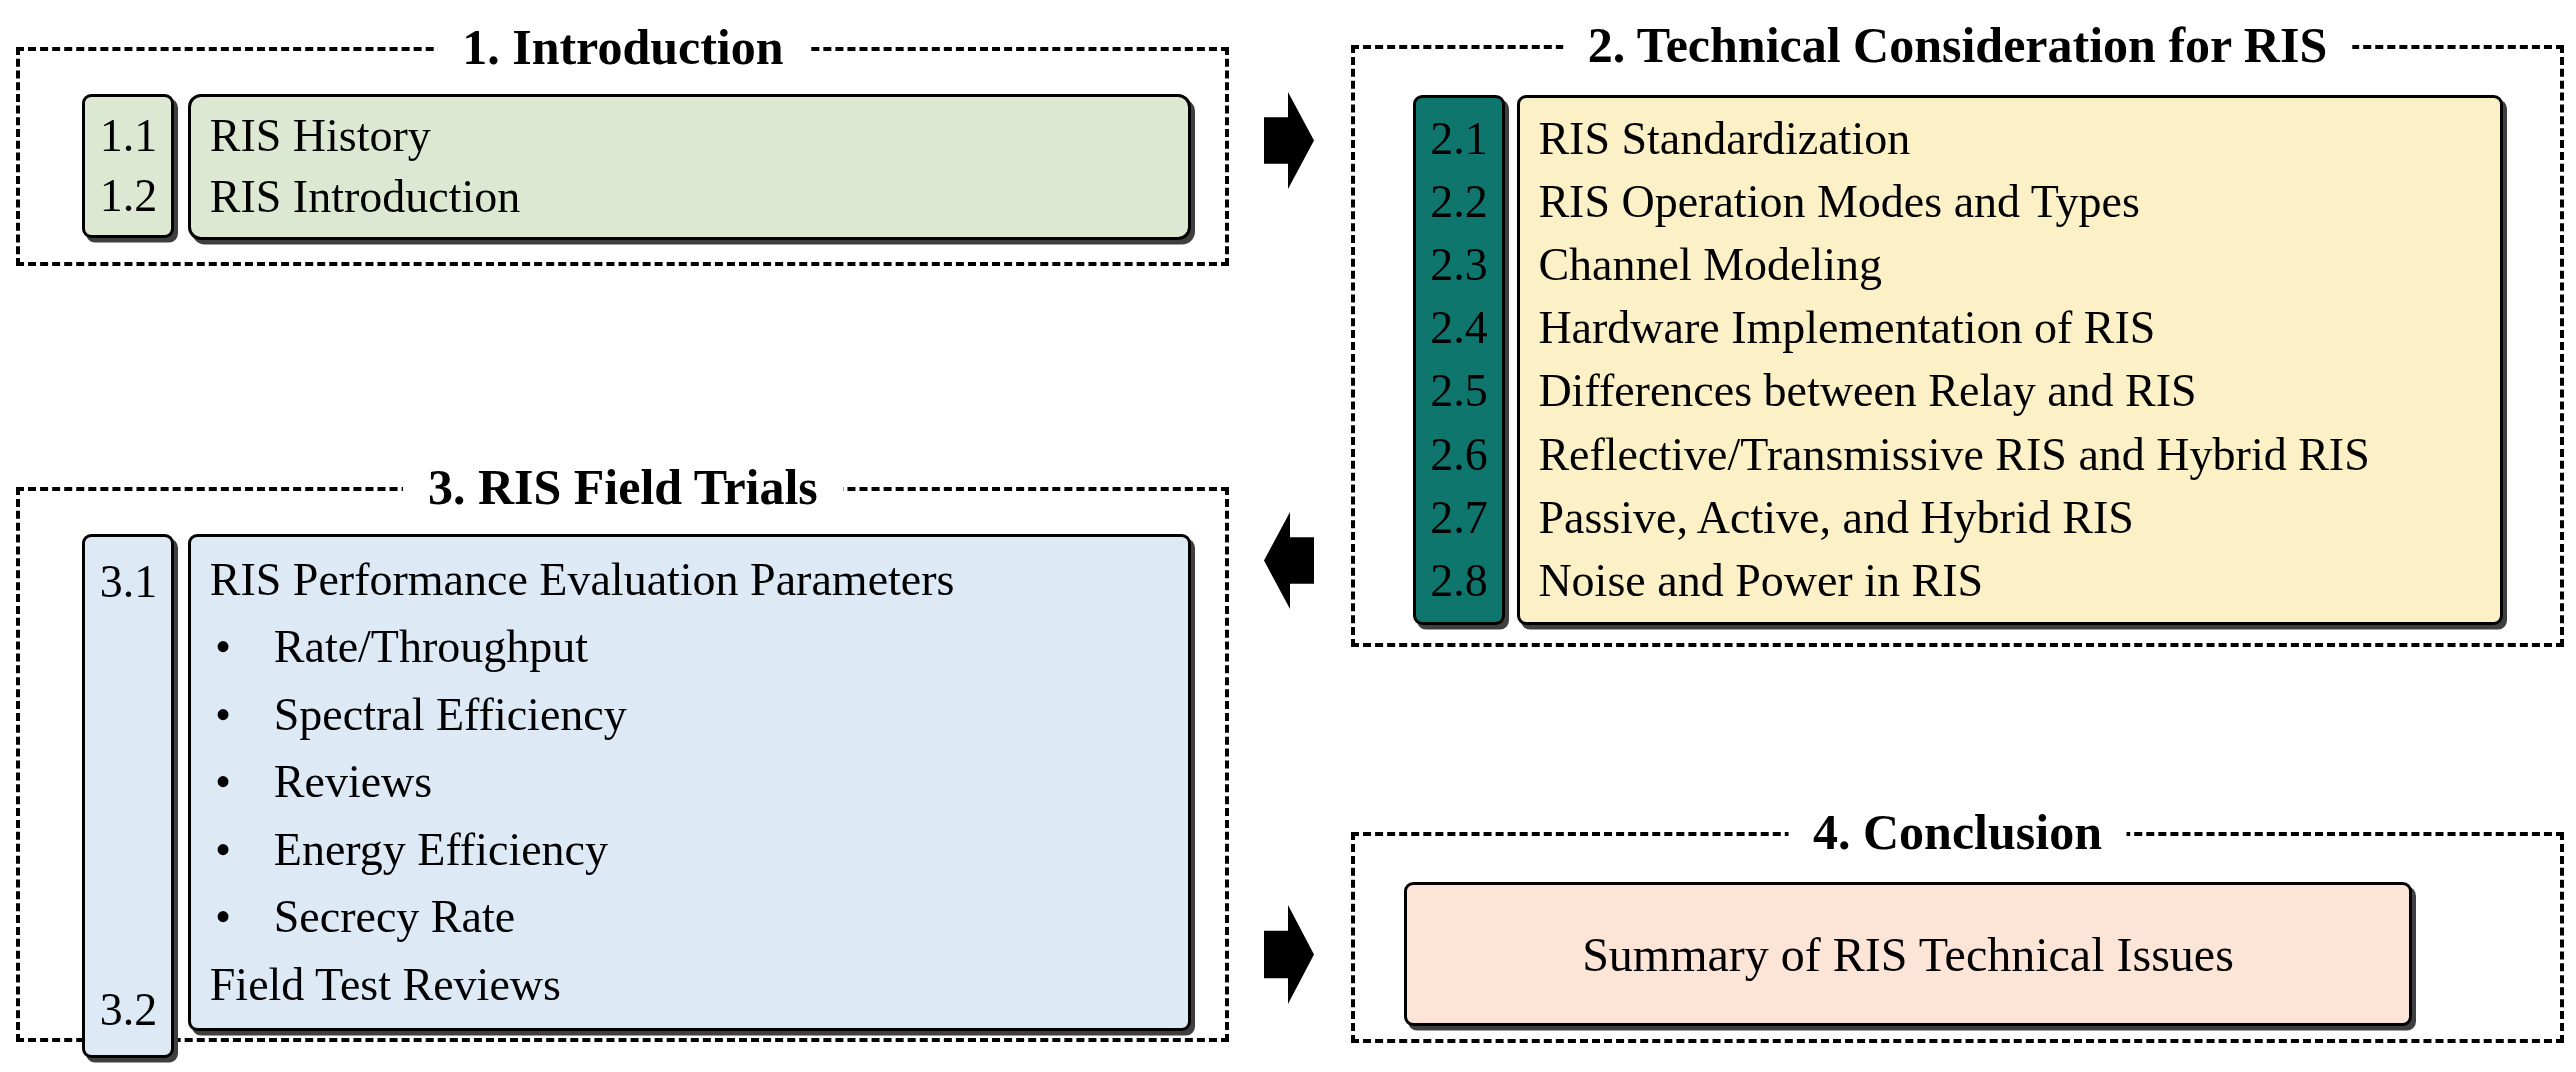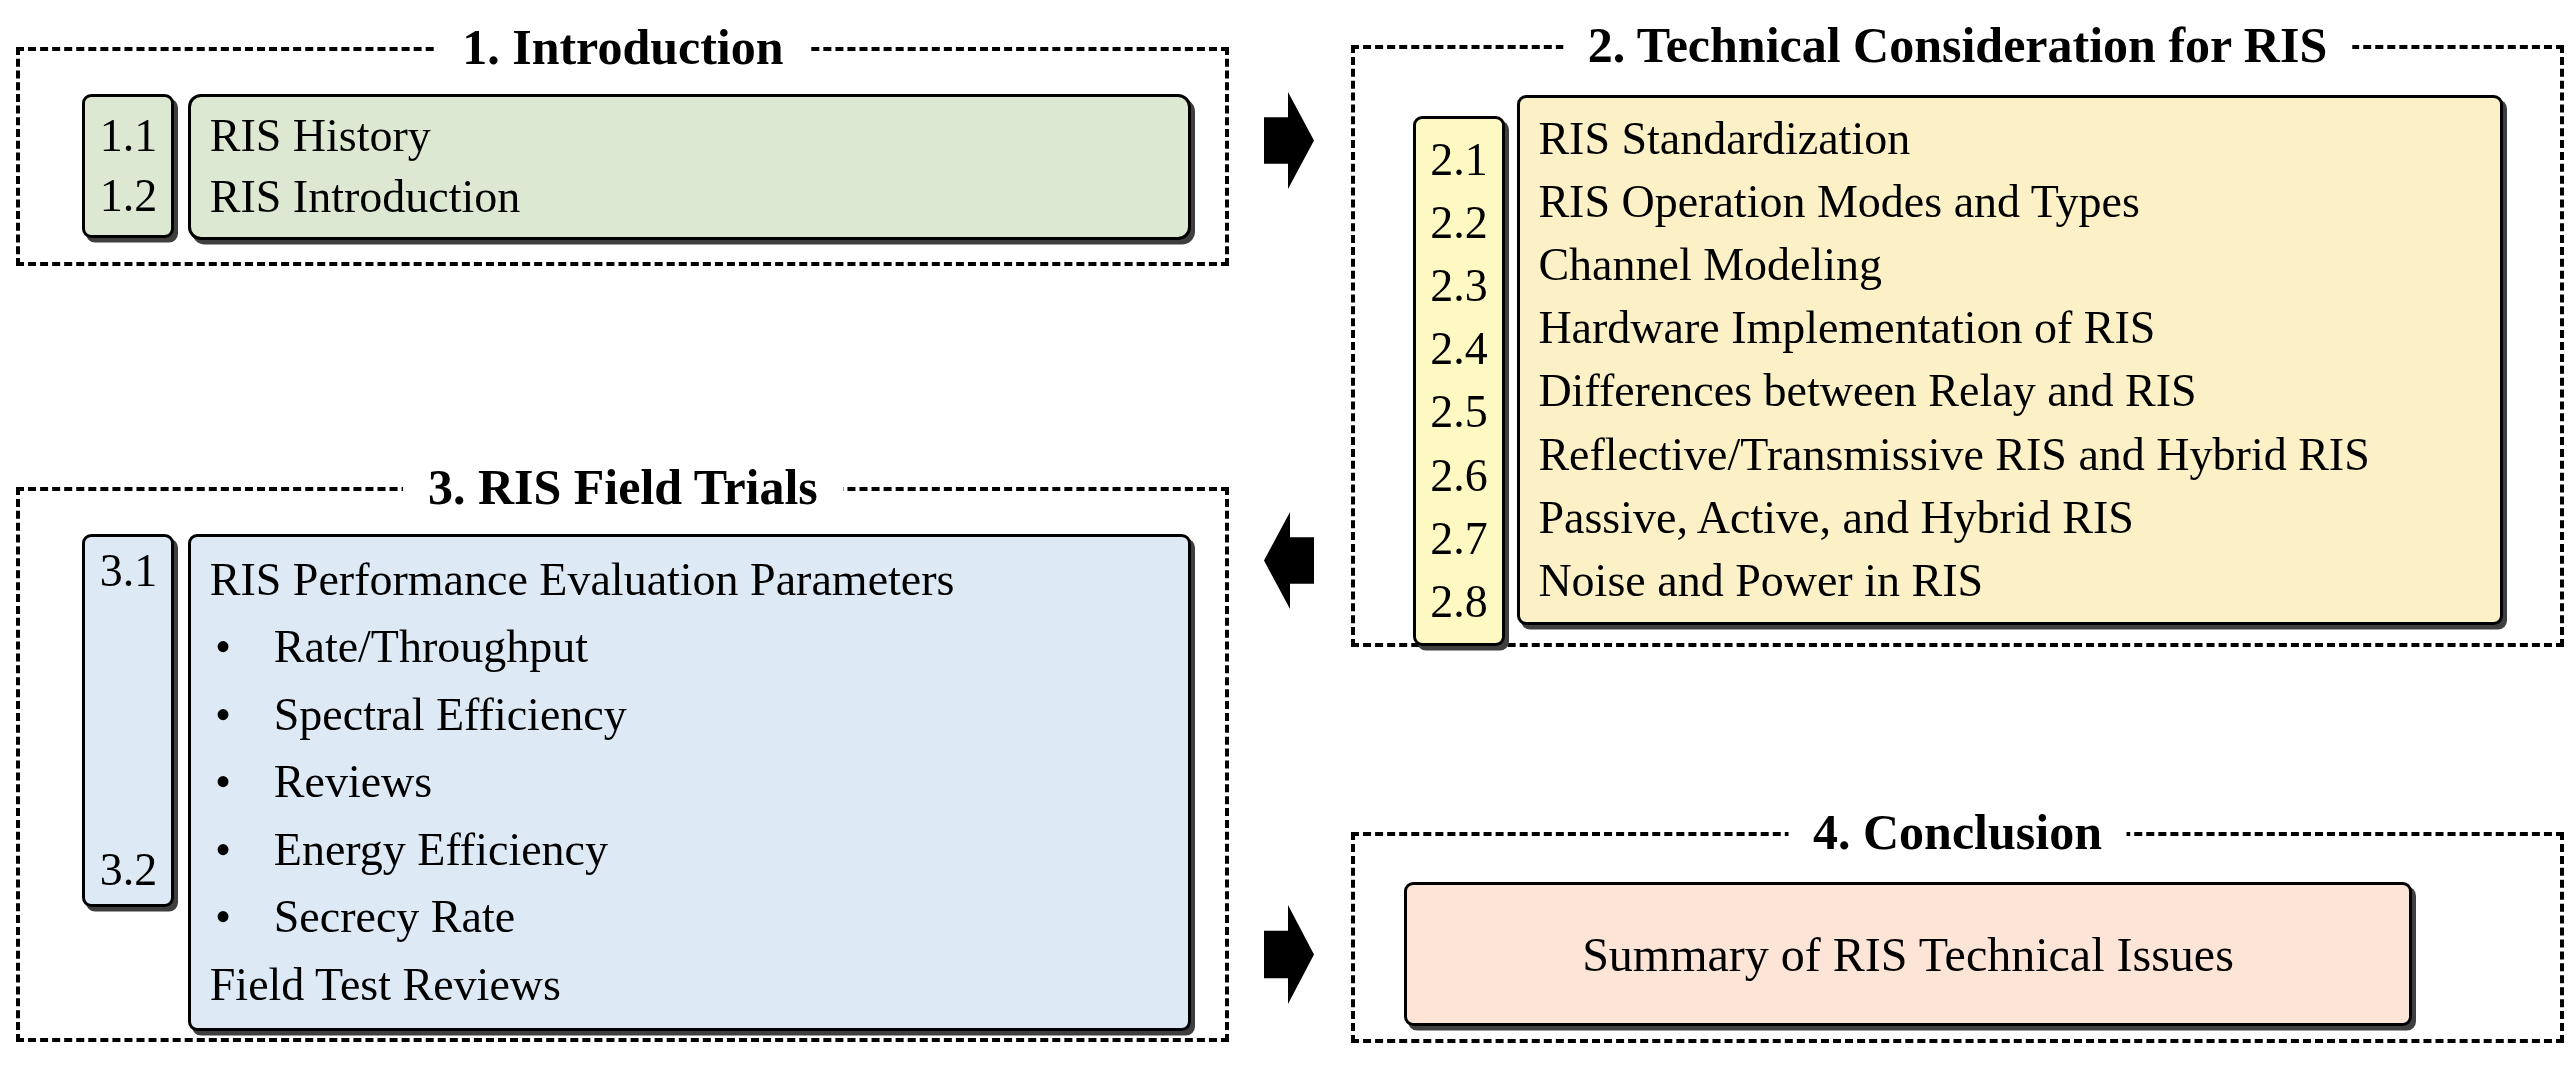--- a/index.html
+++ b/index.html
@@ -21,21 +21,21 @@
 
   .num-col,.txt-col,.summary-box{
     position:absolute;border:3.3px solid #000;border-radius:9.2px;
     box-sizing:border-box;box-shadow:4px 4.6px 0 #3f3f3f;
   }
   .num-col,.txt-col{display:grid;padding:9.2px 0;}
   .sec1 .num-col{left:62px;top:43px;width:92px;height:144px;}
   .sec1 .txt-col{left:168px;top:43px;width:1003px;height:146px;border-radius:13px;}
   .sec2 .num-col{left:58px;top:46px;width:92px;height:530px;}
   .sec2 .txt-col{left:162px;top:46px;width:986px;height:530px;}
-  .sec3 .num-col{left:62px;top:43px;width:92px;height:373px;}
+  .sec3 .num-col{left:62px;top:43px;width:92px;height:524px;}
   .sec3 .txt-col{left:168px;top:43px;width:1003px;height:497px;}
 
   .cell{display:flex;align-items:center;font-size:46px;line-height:1.05;}
   .num-cell{justify-content:center;}
   .txt-cell{padding-left:18.4px;white-space:nowrap;}
   .marker{display:inline-block;flex:0 0 auto;width:64px;padding-left:5.3px;box-sizing:border-box;}
 
   .summary-box{
     left:49px;top:46px;width:1008px;height:144px;
     display:flex;align-items:center;justify-content:center;
@@ -65,21 +65,21 @@
           <span>RIS History</span>
         </div>
         <div class="cell txt-cell">
           <span>RIS Introduction</span>
         </div>
       </div>
   </div>
 
   <div class="section sec2">
     <div class="section-title">2. Technical Consideration for RIS</div>
-    <div class="num-col fillable" style="background: #fef9c3; grid-template-rows: repeat(8, 1fr); margin-top: 21px;">
+    <div class="num-col fillable" style="background: #0f766e; grid-template-rows: repeat(8, 1fr);">
         <div class="cell num-cell">2.1</div>
         <div class="cell num-cell">2.2</div>
         <div class="cell num-cell">2.3</div>
         <div class="cell num-cell">2.4</div>
         <div class="cell num-cell">2.5</div>
         <div class="cell num-cell">2.6</div>
         <div class="cell num-cell">2.7</div>
         <div class="cell num-cell">2.8</div>
       </div>
     <div class="txt-col fillable" style="background: rgb(251, 240, 198); grid-template-rows: repeat(8, 1fr);">

